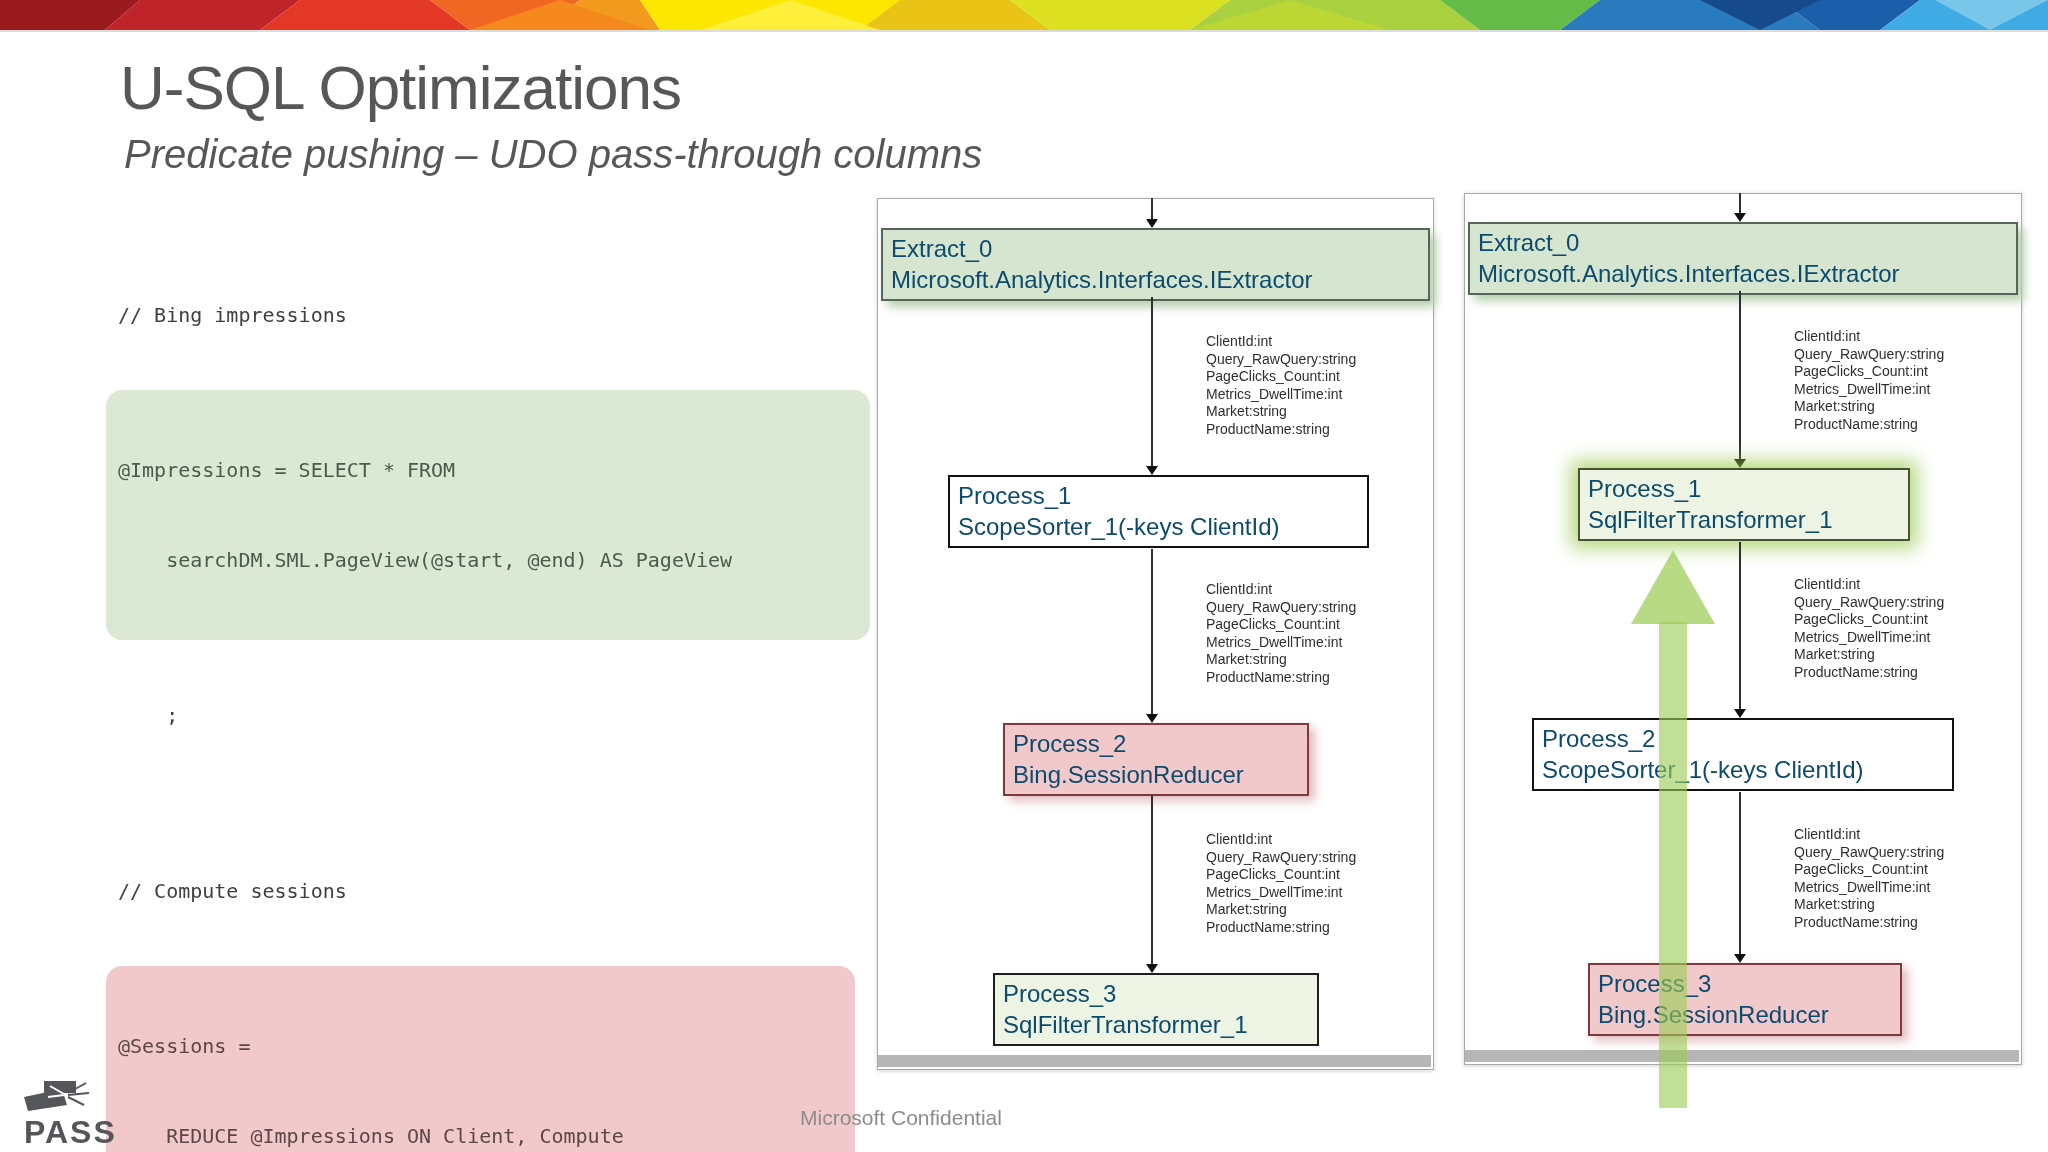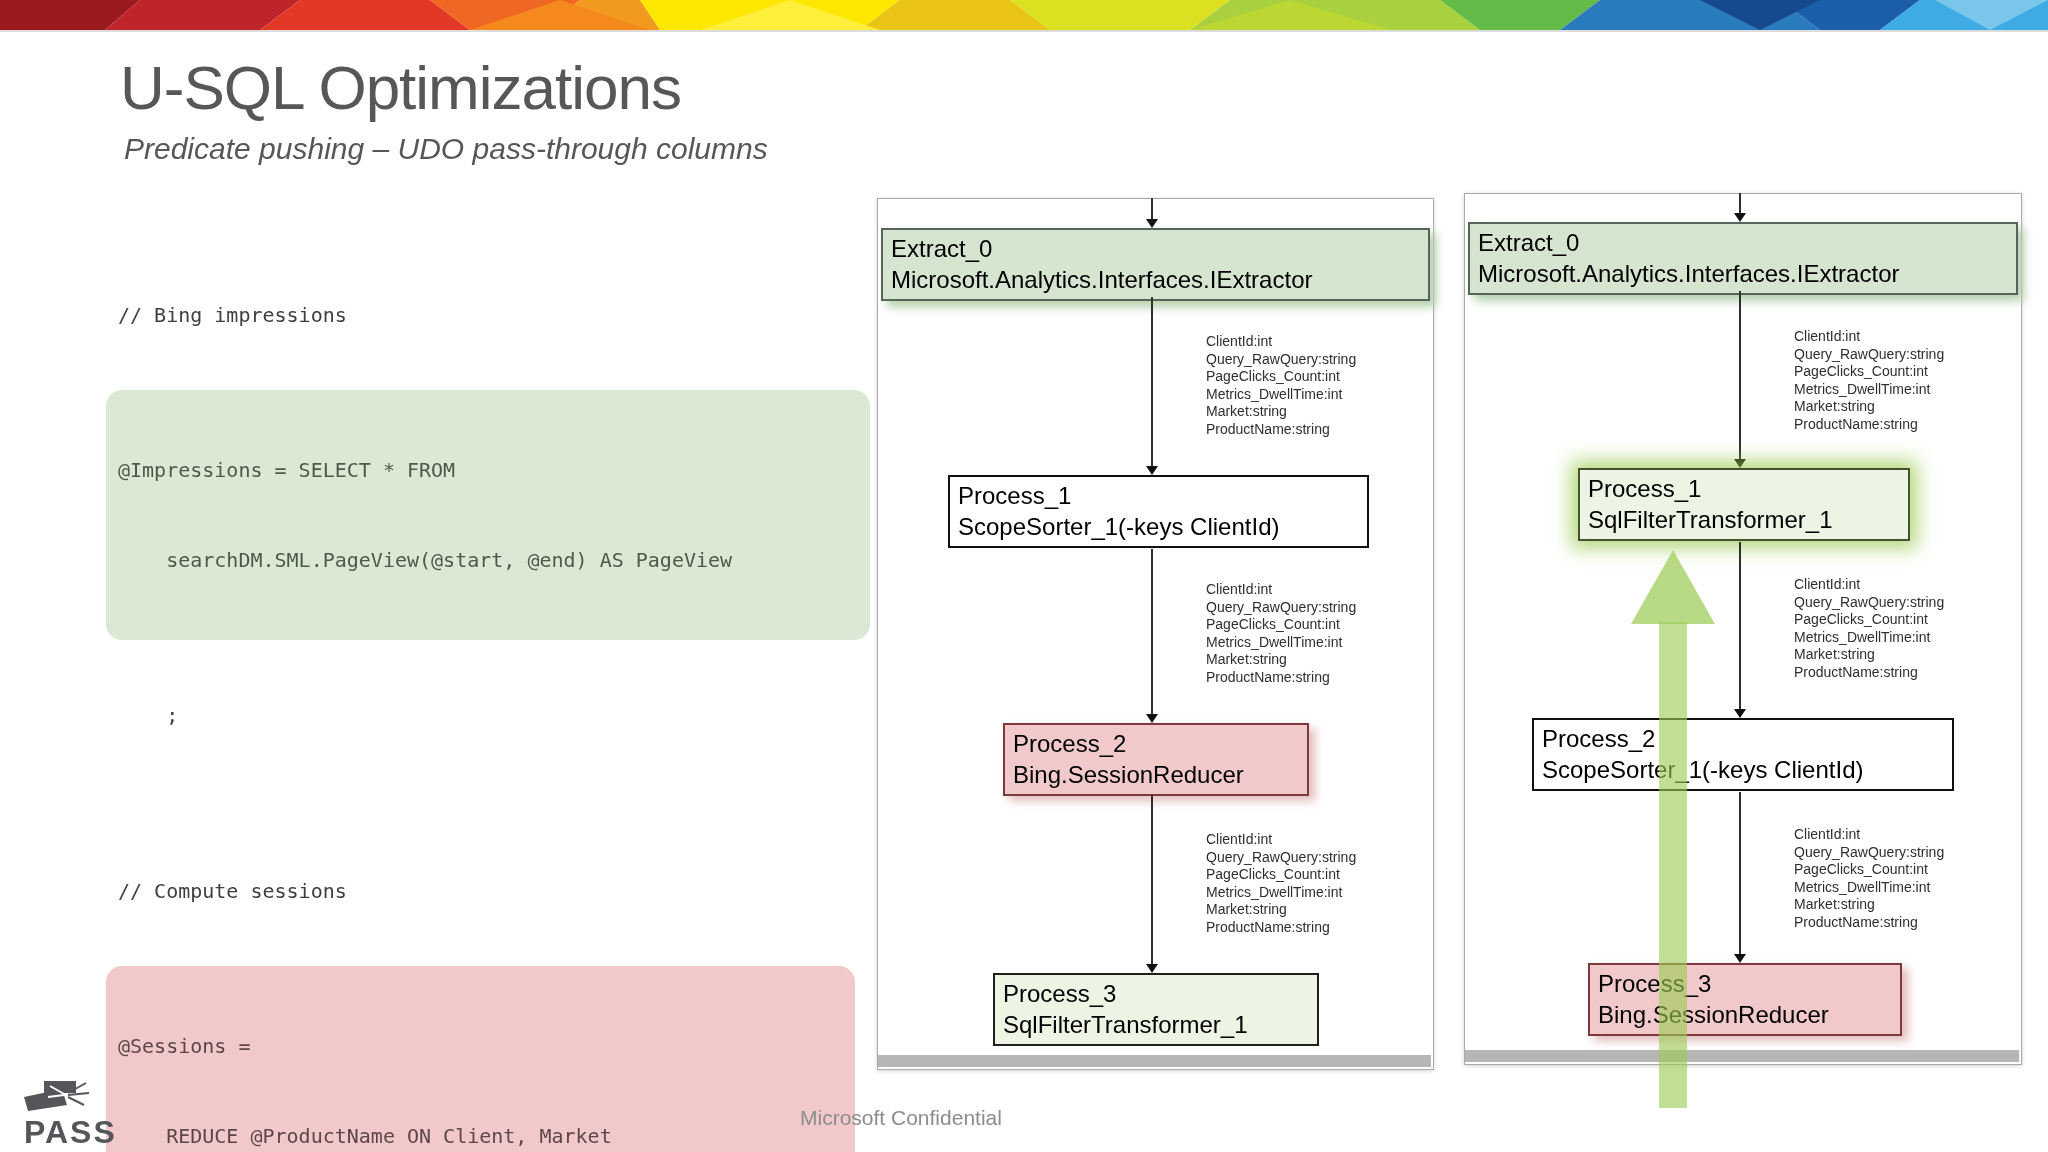--- a/index.html
+++ b/index.html
@@ -5,36 +5,36 @@
   html,body{margin:0;padding:0;background:#e9e9e9;}
   #slide{position:relative;width:2048px;height:1152px;background:#ffffff;overflow:hidden;
          font-family:"Liberation Sans",sans-serif;}
 
   
   .stripe{position:absolute;left:0;top:0;width:2048px;height:30px;}
   .stripe-edge{position:absolute;left:0;top:30px;width:2048px;height:2px;background:#dcdcdc;}
 
   
   .title{position:absolute;left:120px;top:52px;font-size:62px;font-weight:300;color:#575757;letter-spacing:-1px;}
-  .subtitle{position:absolute;left:124px;top:132px;font-size:30px;font-style:italic;color:#575757;}
+  .subtitle{position:absolute;left:124px;top:132px;font-size:40px;font-style:italic;color:#575757;}
 
   
   .code{position:absolute;left:118px;top:240px;font-family:"DejaVu Sans Mono",monospace;
         font-size:20px;line-height:30px;color:#3f3f3f;white-space:pre;}
   .cline{white-space:pre;height:30px;}
   .blank{height:26px;}
   .hl{border-radius:16px;padding:5px 12px;margin-left:-12px;}
   .hl-green{background:#dbe9d4;color:#4b5a4a;width:740px;}
   .hl-pink{background:#f2c9cb;color:#5d4646;width:725px;}
 
   
   .panel{position:absolute;background:#ffffff;border:1px solid #a9a9a9;box-shadow:0 1px 4px rgba(0,0,0,0.18);}
   .panel-bar{position:absolute;background:#b6b6b6;}
 
-  .node{position:absolute;padding:3px 8px 4px 8px;font-size:24px;line-height:31px;color:#000000;
+  .node{position:absolute;padding:3px 8px 4px 8px;font-size:24px;line-height:31px;color:#0c4a6e;
         border:2px solid #000;white-space:nowrap;}
   .n-green{background:#d5e5d0;border-color:#56655a;box-shadow:6px 6px 9px rgba(178,205,170,0.95);}
   .n-white{background:#ffffff;border-color:#111111;}
   .n-pink{background:#f1c9cb;border-color:#7c3a3e;}
   .n-pink-shadow{box-shadow:6px 5px 9px rgba(224,180,182,0.9);}
   .n-lightgreen{background:#edf4e3;border-color:#1e1e1e;}
   .n-glow{border-color:#44522f;box-shadow:0 0 18px 7px rgba(154,202,80,0.75);}
 
   .cols{position:absolute;white-space:pre;font-size:14px;line-height:17.5px;color:#2e2e2e;margin-left:48px;}
 
@@ -88,21 +88,21 @@
     <div class="cline">// Bing impressions</div>
     <div class="hl hl-green">
       <div class="cline">@Impressions = SELECT * FROM</div>
       <div class="cline">    searchDM.SML.PageView(@start, @end) AS PageView</div>
     </div>
     <div class="cline">    ;</div>
     <div class="blank"></div>
     <div class="cline">// Compute sessions</div>
     <div class="hl hl-pink">
       <div class="cline">@Sessions =</div>
-      <div class="cline">    REDUCE @ProductName ON Client, Market</div>
+      <div class="cline">    REDUCE @Impressions ON Client, Compute</div>
       
       
     </div>
     
     
     
     
     
     
     

